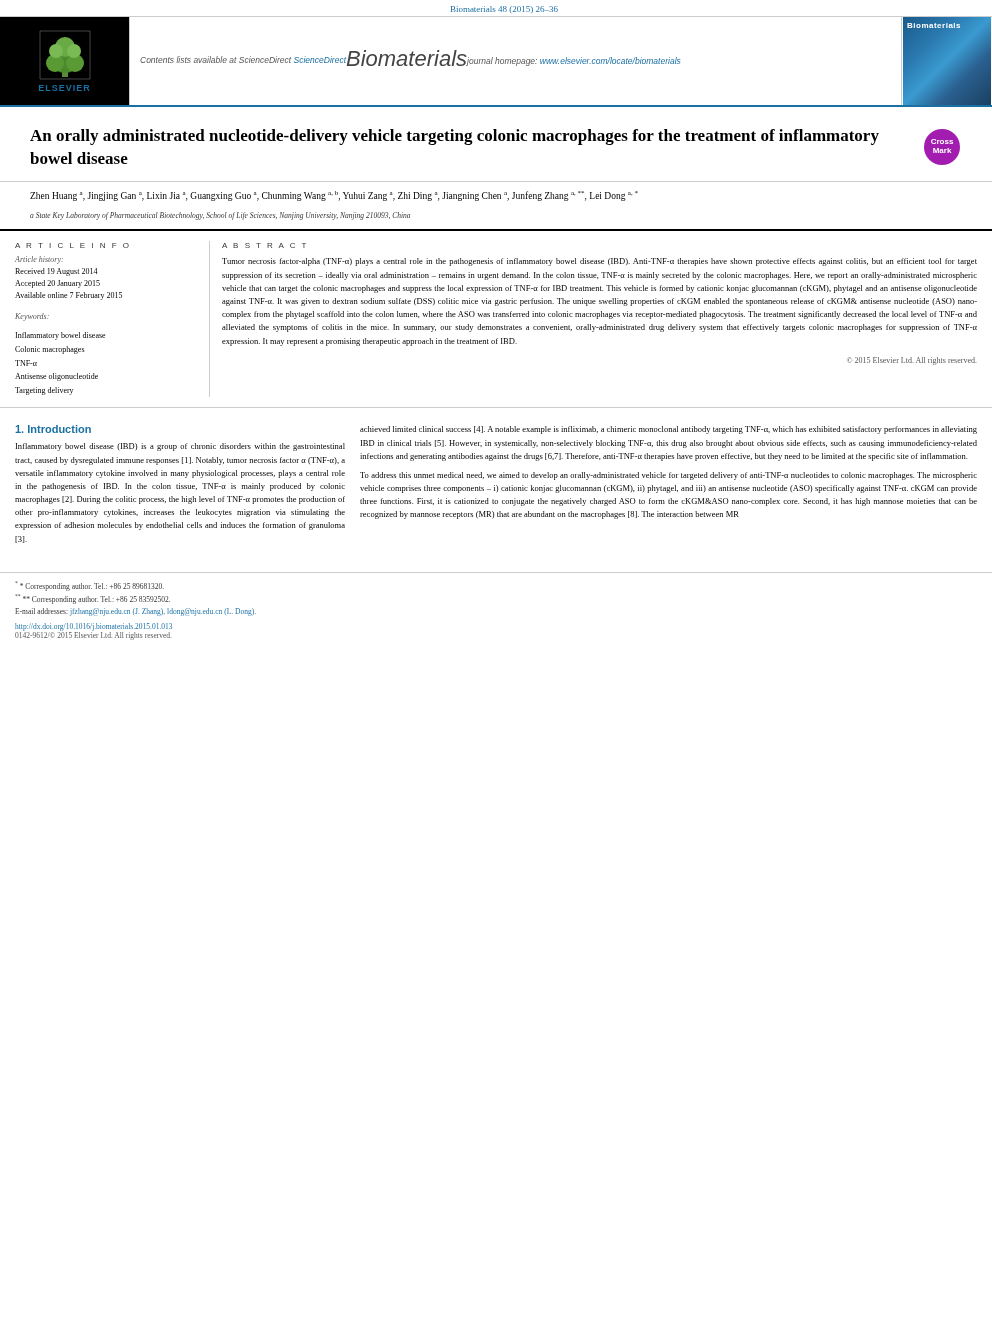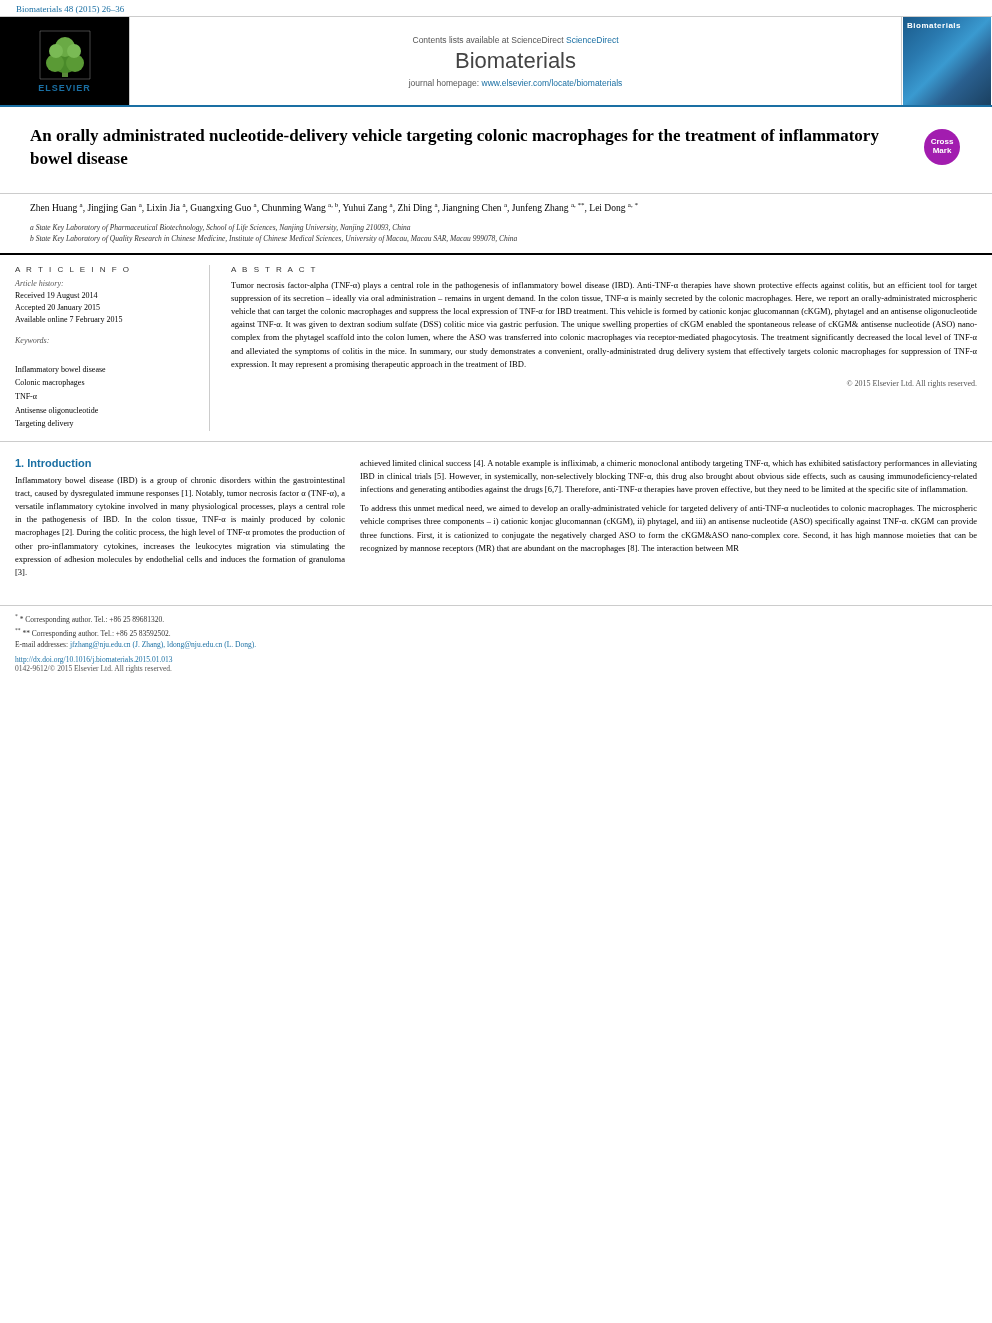--- a/index.html
+++ b/index.html
@@ -8,20 +8,21 @@
       font-family: 'Times New Roman', Times, serif;
       font-size: 10px;
       color: #000;
       width: 992px;
       min-height: 1323px;
     }
     a { color: #1a6fa3; text-decoration: none; }
 
     
     .top-bar {
+      text-align: center;
       font-size: 9px;
       color: #1a6fa3;
       padding: 4px 0 2px 16px;
       border-bottom: 1px solid #ccc;
     }
 
     
     .journal-header {
       display: flex;
       align-items: stretch;
@@ -44,25 +45,25 @@
       font-family: Arial, sans-serif;
       letter-spacing: 1px;
       color: #1a6fa3;
       font-weight: bold;
       margin-top: 2px;
     }
 
     .journal-center {
       flex: 1;
       display: flex;
-      flex-direction: column;
+      flex-direction: row;
       align-items: center;
-      justify-content: center;
       padding: 6px 10px;
       border-right: 1px solid #ccc;
+      font-style: italic;
     }
     .sciencedirect-line {
       font-size: 8.5px;
       font-family: Arial, sans-serif;
       color: #555;
       margin-bottom: 3px;
     }
     .journal-title-main {
       font-size: 22px;
       font-family: Arial, sans-serif;
@@ -99,21 +100,21 @@
       color: #fff;
       position: absolute;
       top: 4px;
       left: 4px;
       font-weight: bold;
       letter-spacing: 0.5px;
     }
 
     
     .article-title-section {
-      padding: 18px 30px 22px 30px;
+      padding: 18px 30px 10px 30px;
       border-bottom: 1px solid #ccc;
       display: flex;
       align-items: flex-start;
       justify-content: space-between;
     }
     .article-main-title {
       font-size: 17px;
       font-weight: bold;
       color: #000;
       line-height: 1.35;
@@ -167,21 +168,21 @@
       font-style: italic;
       color: #333;
       line-height: 1.5;
     }
 
     
     .two-col-section {
       display: flex;
       padding: 10px 15px;
       border-bottom: 1px solid #ccc;
-      gap: 16px;
+      gap: 7px;
     }
     .left-col {
       width: 195px;
       min-width: 195px;
       border-right: 1px solid #ccc;
       padding-right: 12px;
     }
     .right-col {
       flex: 1;
       padding-left: 5px;
@@ -210,21 +211,21 @@
       font-size: 8px;
       color: #000;
       line-height: 1.5;
     }
 
     .keywords-section {}
     .kw-label {
       font-size: 8px;
       font-style: italic;
       color: #555;
-      margin-bottom: 18px;
+      margin-bottom: 8px;
     }
     .kw-item {
       font-size: 8px;
       color: #000;
       line-height: 1.7;
     }
 
     .abstract-text {
       font-size: 8.5px;
       color: #000;
@@ -353,21 +354,20 @@
 
 <div class="authors-section">
   <div class="authors-line">
     Zhen Huang <sup>a</sup>, Jingjing Gan <sup>a</sup>, Lixin Jia <sup>a</sup>, Guangxing Guo <sup>a</sup>, Chunming Wang <sup>a, b</sup>,
     Yuhui Zang <sup>a</sup>, Zhi Ding <sup>a</sup>, Jiangning Chen <sup>a</sup>, Junfeng Zhang <sup>a, **</sup>, Lei Dong <sup>a, *</sup>
   </div>
 </div>
 
 <div class="affiliations-section">
   <div class="affiliation-line">a State Key Laboratory of Pharmaceutical Biotechnology, School of Life Sciences, Nanjing University, Nanjing 210093, China</div>
-  <div class="affiliation-line">b State Key Laboratory of Quality Research in Chinese Medicine, Institute of Chinese Medical Sciences, University of Macau, Macau SAR, Macau 999078, China</div>
 </div>
 
 <div class="two-col-section">
 
   <div class="left-col">
     <div class="col-heading">A R T I C L E   I N F O</div>
 
     <div class="article-history">
       <div class="history-label">Article history:</div>
       <div class="history-item">Received 19 August 2014</div>

